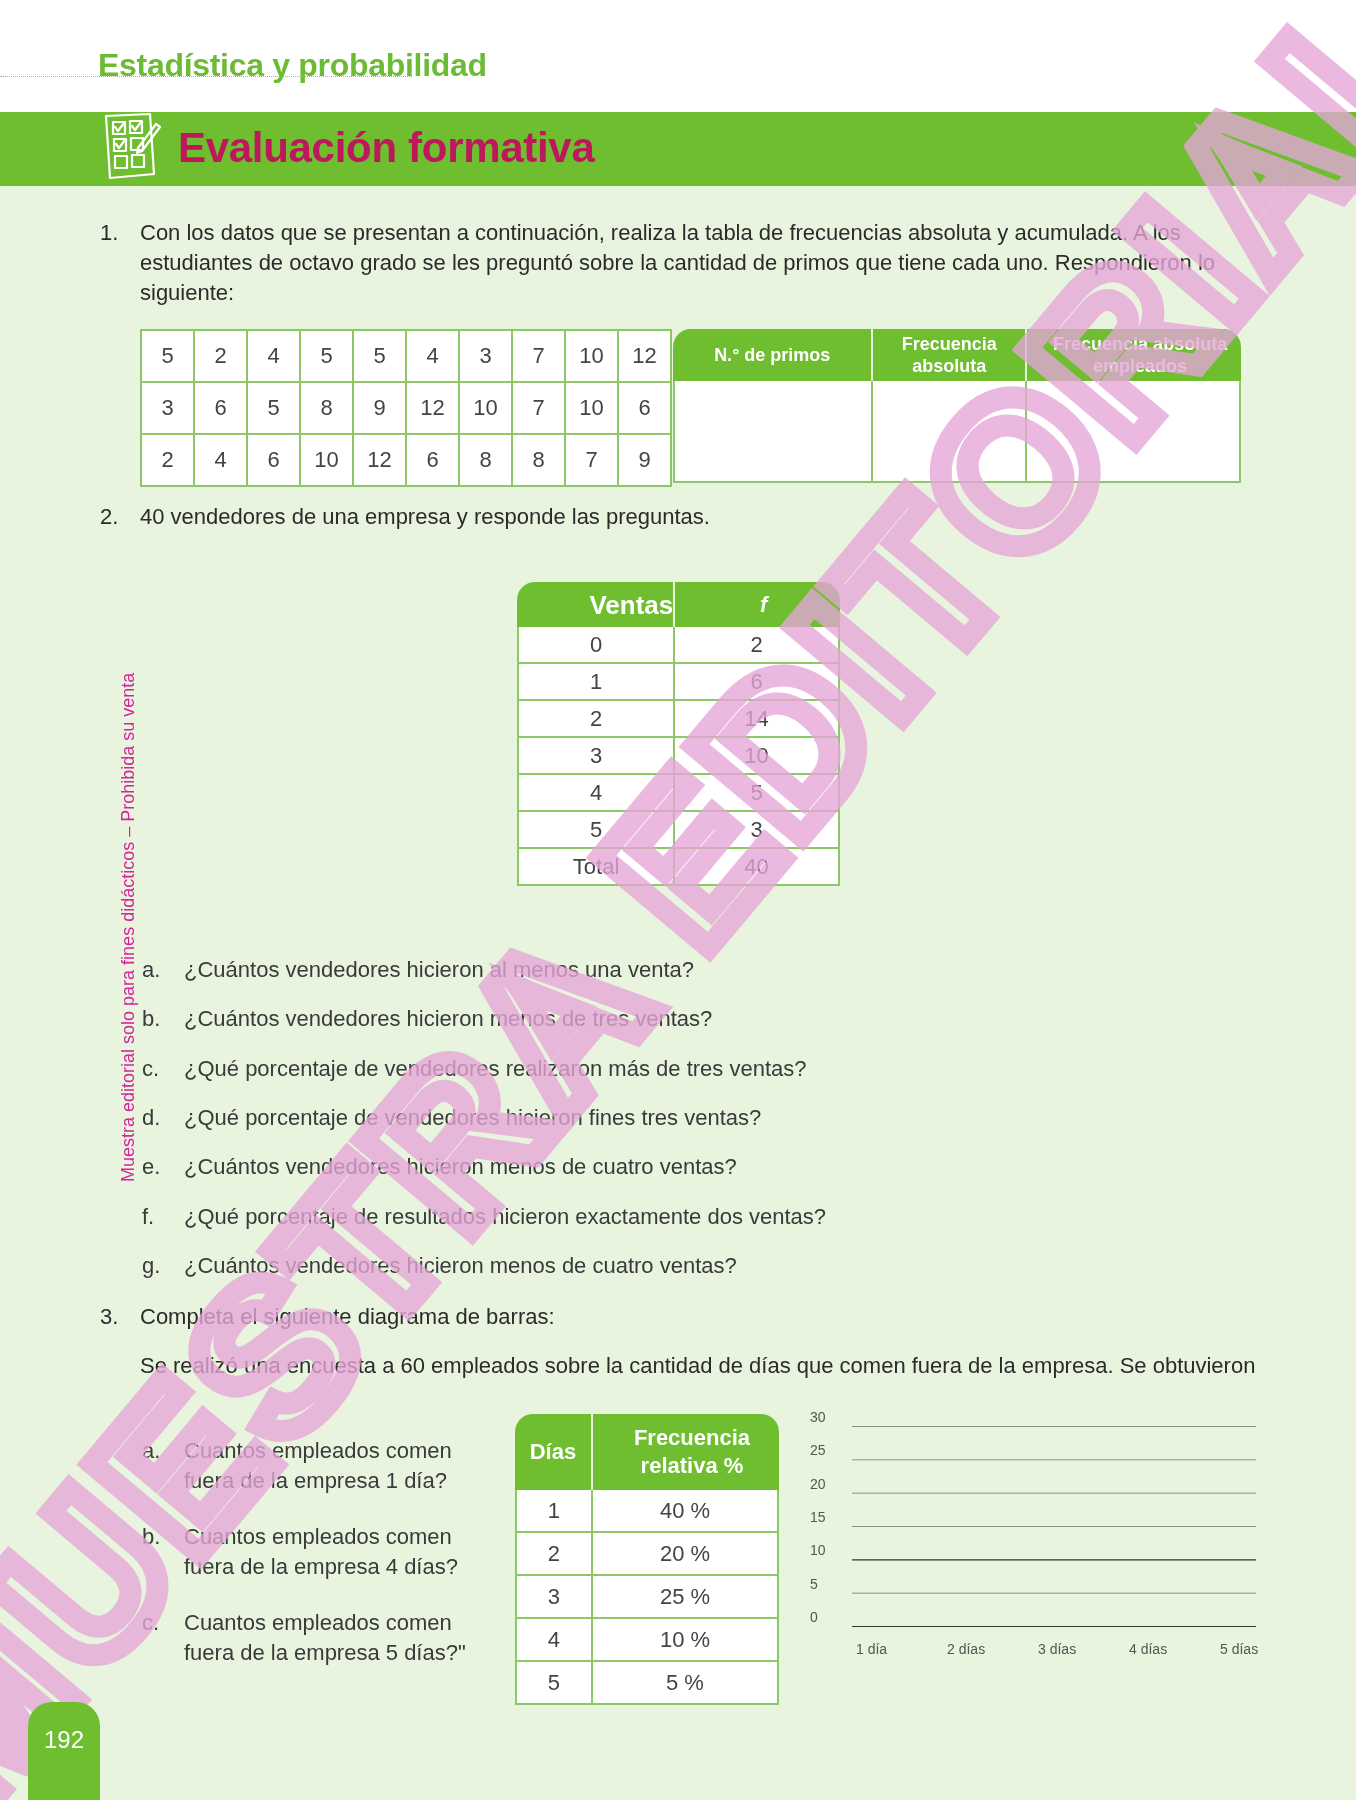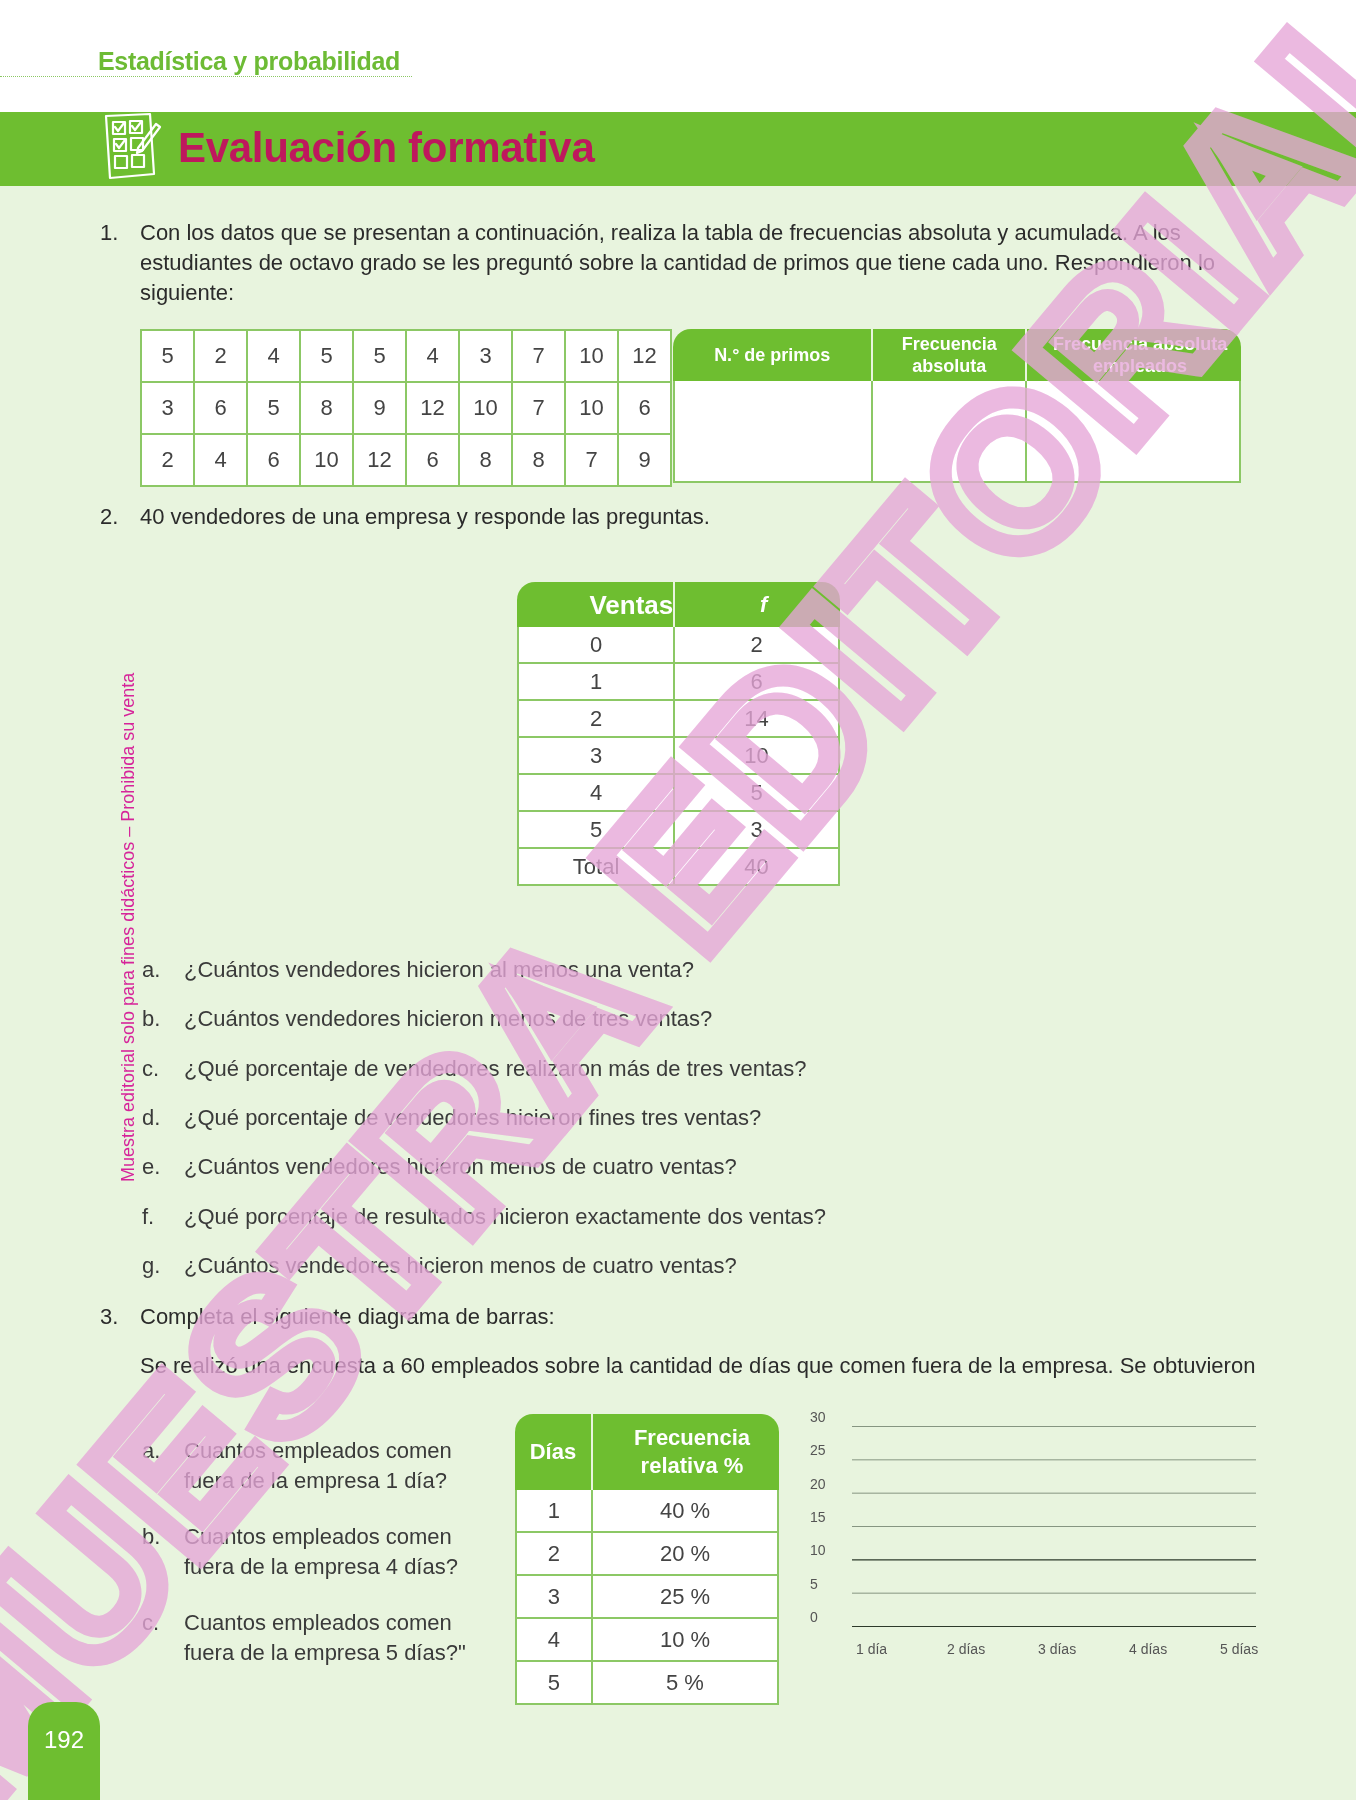--- a/index.html
+++ b/index.html
@@ -4,21 +4,21 @@
   <style>
     html, body { margin: 0; padding: 0; }
     body {
       width: 1356px; height: 1800px; position: relative; overflow: hidden;
       background: #e8f4de;
       font-family: "Liberation Sans", "DejaVu Sans", sans-serif;
       color: #2b2b2b;
     }
     .top-white { position: absolute; left: 0; top: 0; width: 1356px; height: 112px; background: #ffffff; }
     .section-label {
-      position: absolute; left: 98px; top: 47px; font-size: 25px; font-weight: bold;
+      position: absolute; left: 98px; top: 47px; font-size: 32px; font-weight: bold;
       color: #6dbb35; letter-spacing: -0.3px;
     }
     .section-dots {
       position: absolute; left: 0; top: 76px; width: 412px; height: 0;
       border-top: 1px dotted #8cc865;
     }
     .banner {
       position: absolute; left: 0; top: 112px; width: 1356px; height: 74px;
       background: #6ebe30;
     }

